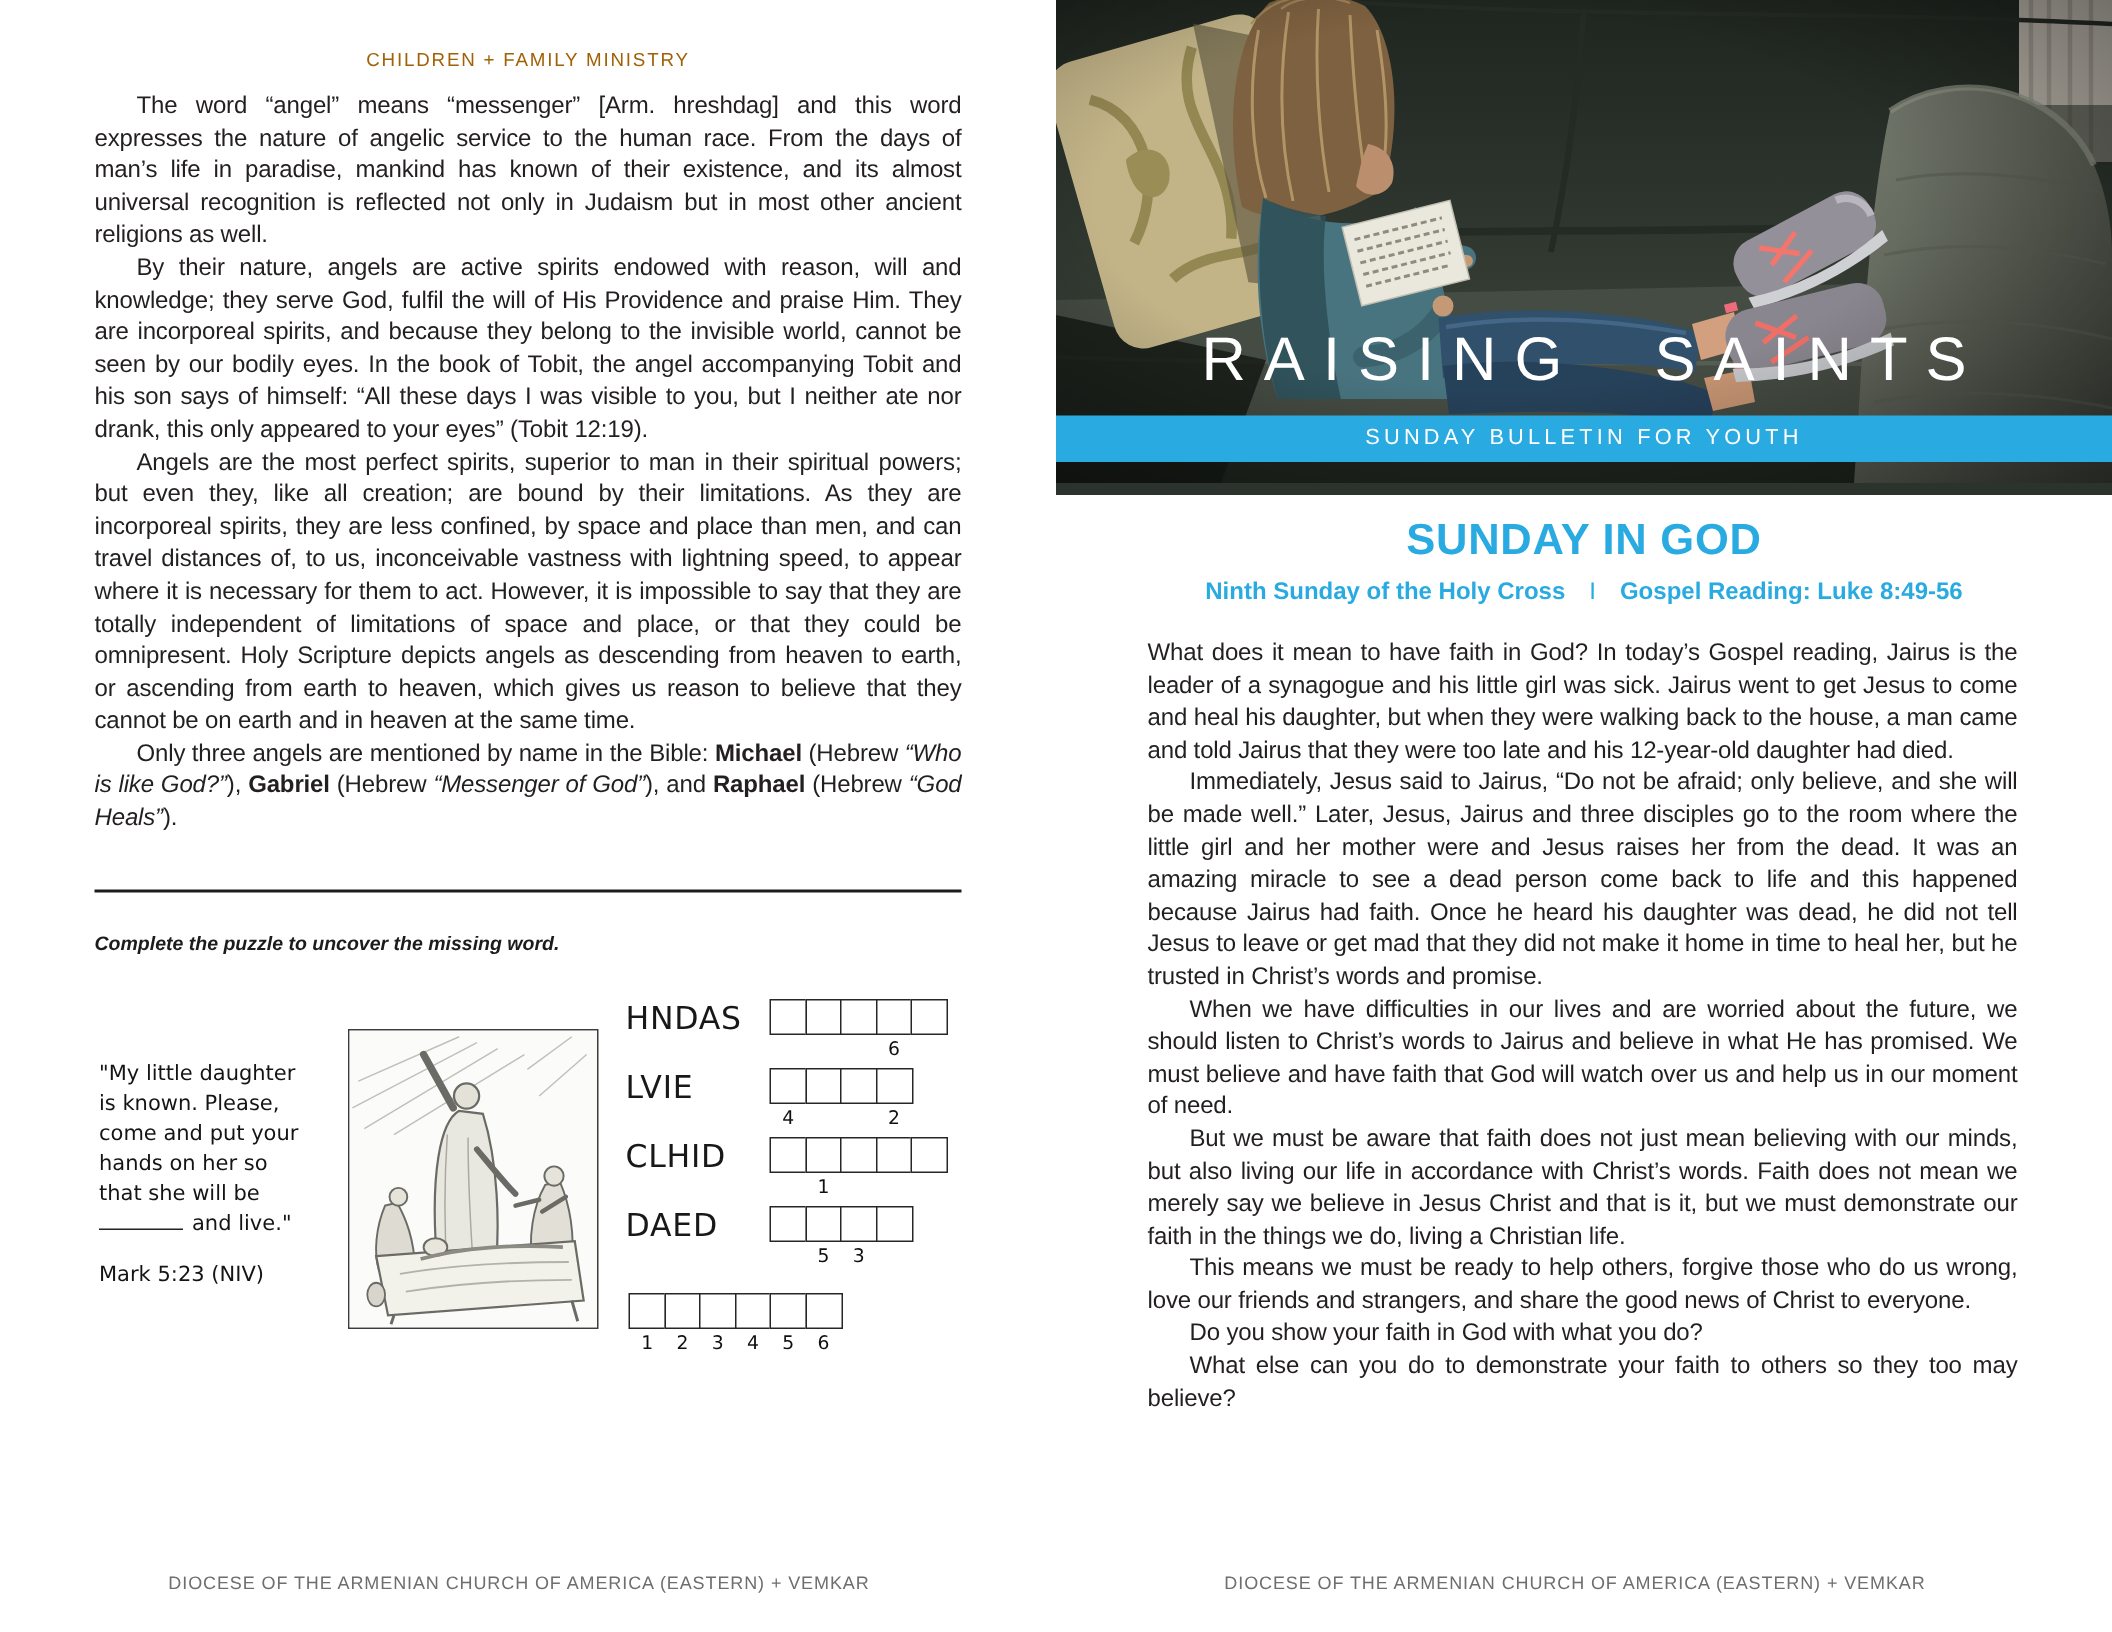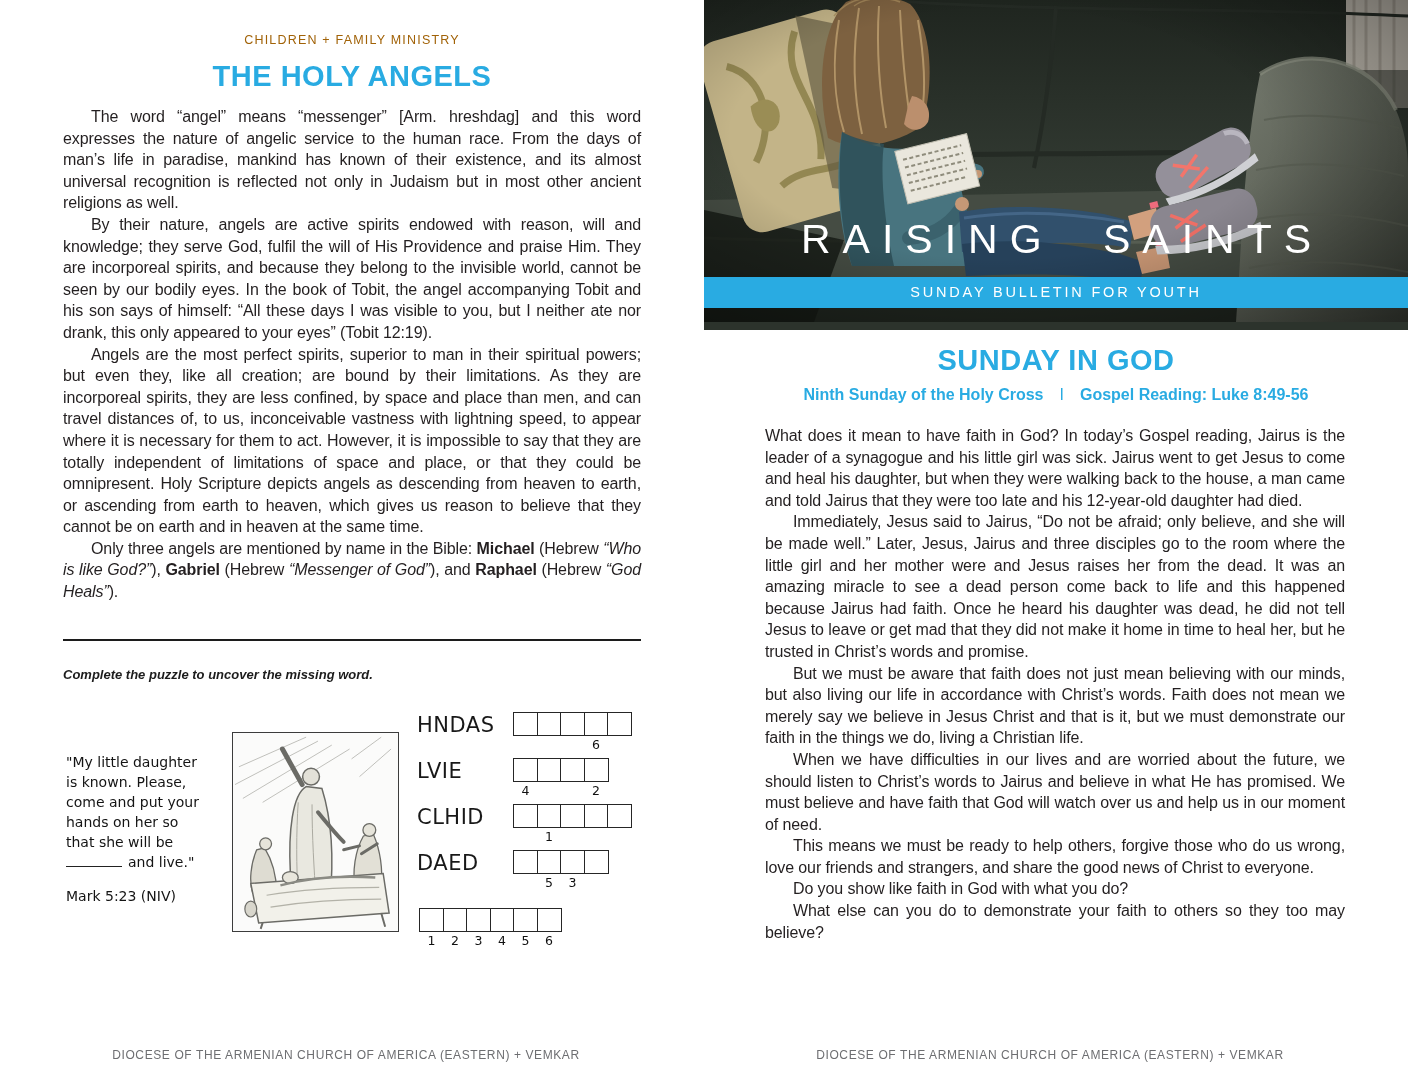--- a/index.html
+++ b/index.html
@@ -59,21 +59,20 @@
   .rp-subtitle .sep{margin:0 16px;font-weight:400;}
   .rp-body{margin:21px 63px 0 61px;}
 </style>
 </head>
 <body>
 
 <div class="spread">
 
   <section class="page left">
     <div class="eyebrow">CHILDREN + FAMILY MINISTRY</div>
-    <h1 class="lp-title">THE HOLY ANGELS</h1>
 
     <div class="bodytext lp-body">
       <p>The word “angel” means “messenger” [Arm. hreshdag] and this word expresses the nature of angelic service to the human race. From the days of man’s life in paradise, mankind has known of their existence, and its almost universal recognition is reflected not only in Judaism but in most other ancient religions as well.</p>
       <p>By their nature, angels are active spirits endowed with reason, will and knowledge; they serve God, fulfil the will of His Providence and praise Him. They are incorporeal spirits, and because they belong to the invisible world, cannot be seen by our bodily eyes. In the book of Tobit, the angel accompanying Tobit and his son says of himself: “All these days I was visible to you, but I neither ate nor drank, this only appeared to your eyes” (Tobit 12:19).</p>
       <p>Angels are the most perfect spirits, superior to man in their spiritual powers; but even they, like all creation; are bound by their limitations. As they are incorporeal spirits, they are less confined, by space and place than men, and can travel distances of, to us, inconceivable vastness with lightning speed, to appear where it is necessary for them to act. However, it is impossible to say that they are totally independent of limitations of space and place, or that they could be omnipresent. Holy Scripture depicts angels as descending from heaven to earth, or ascending from earth to heaven, which gives us reason to believe that they cannot be on earth and in heaven at the same time.</p>
       <p id="names-paragraph"><span>Only three angels are mentioned by name in the Bible: </span><span class="b">Michael</span><span> (Hebrew </span><span class="i">“Who is like God?”</span><span>), </span><span class="b">Gabriel</span><span> (Hebrew </span><span class="i">“Messenger of God”</span><span>), and </span><span class="b">Raphael</span><span> (Hebrew </span><span class="i">“God Heals”</span><span>).</span></p>
     </div>
 
     <hr class="rule">
 
@@ -342,22 +341,22 @@
     </div>
 
     <h2 class="rp-title">SUNDAY IN GOD</h2>
     <div class="rp-subtitle">
       <span>Ninth Sunday of the Holy Cross</span><span class="sep">I</span><span>Gospel Reading: Luke 8:49-56</span>
     </div>
 
     <div class="bodytext rp-body">
       <p class="noindent">What does it mean to have faith in God? In today’s Gospel reading, Jairus is the leader of a synagogue and his little girl was sick. Jairus went to get Jesus to come and heal his daughter, but when they were walking back to the house, a man came and told Jairus that they were too late and his 12-year-old daughter had died.</p>
       <p>Immediately, Jesus said to Jairus, “Do not be afraid; only believe, and she will be made well.” Later, Jesus, Jairus and three disciples go to the room where the little girl and her mother were and Jesus raises her from the dead. It was an amazing miracle to see a dead person come back to life and this happened because Jairus had faith. Once he heard his daughter was dead, he did not tell Jesus to leave or get mad that they did not make it home in time to heal her, but he trusted in Christ’s words and promise.</p>
+      <p>When we have difficulties in our lives and are worried about the future, we should listen to Christ’s words to Jairus and believe in what He has promised. We must believe and have faith that God will watch over us and help us in our moment of need.</p>
       <p>But we must be aware that faith does not just mean believing with our minds, but also living our life in accordance with Christ’s words. Faith does not mean we merely say we believe in Jesus Christ and that is it, but we must demonstrate our faith in the things we do, living a Christian life.</p>
-      <p>When we have difficulties in our lives and are worried about the future, we should listen to Christ’s words to Jairus and believe in what He has promised. We must believe and have faith that God will watch over us and help us in our moment of need.</p>
       <p>This means we must be ready to help others, forgive those who do us wrong, love our friends and strangers, and share the good news of Christ to everyone.</p>
-      <p>Do you show like faith in God with what you do?</p>
+      <p>Do you show your faith in God with what you do?</p>
       <p>What else can you do to demonstrate your faith to others so they too may believe?</p>
     </div>
 
     <div class="footer">DIOCESE OF THE ARMENIAN CHURCH OF AMERICA (EASTERN) + VEMKAR</div>
   </section>
 </div>
 
 </body></html>

